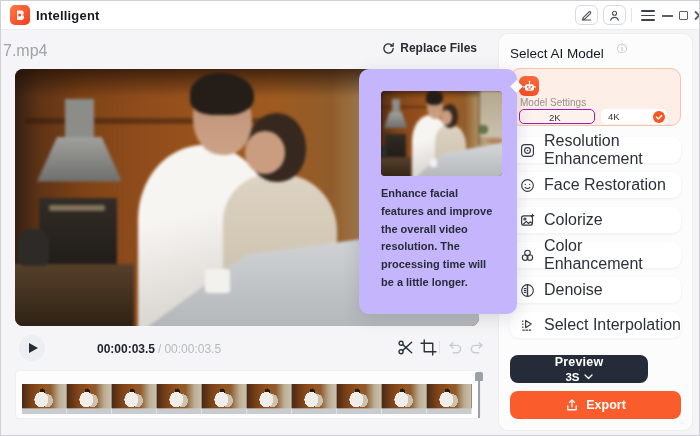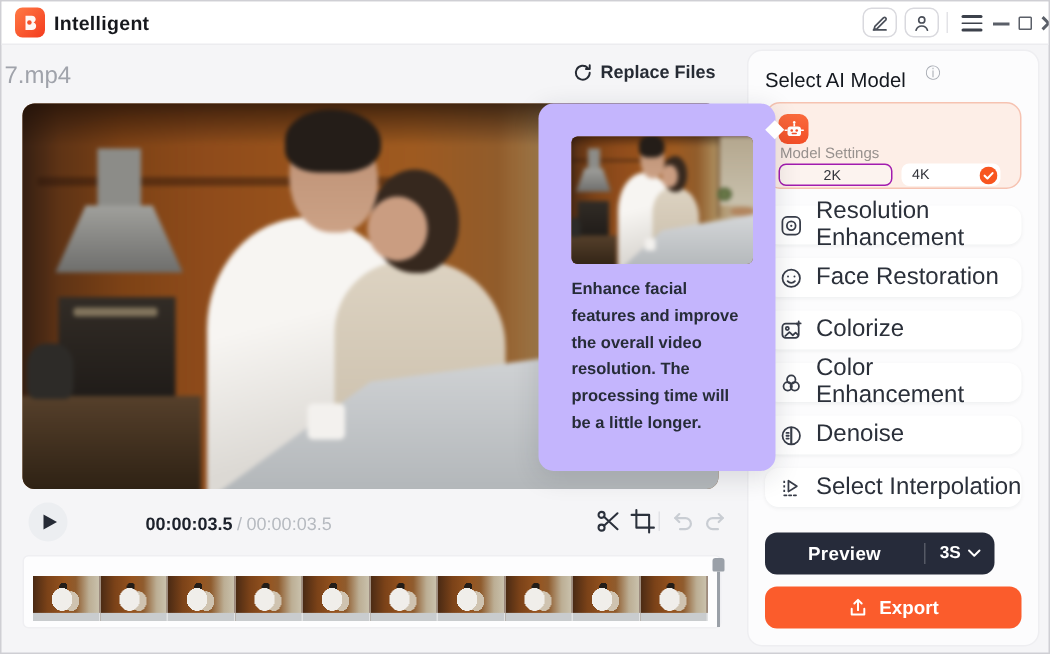--- a/index.html
+++ b/index.html
@@ -97,22 +97,22 @@
   .ie-settings{position:absolute;left:9px;top:28px;font-size:10px;color:#97918e;}
   .pill{position:absolute;top:40px;height:15px;border-radius:5px;font-size:9.5px;color:#33353c;
     line-height:15px;padding-left:7px;cursor:pointer;}
   .pill-2k{left:8px;width:76px;background:#fcf3ef;border:1px solid #a21caf;padding-left:29px;}
   .pill-4k{left:90px;width:66px;background:#fff;}
   .pill-check{position:absolute;right:2px;top:1.5px;width:12px;height:12px;}
   .model-item{position:absolute;left:11px;width:171px;height:26px;background:#fff;border-radius:9px;
     box-shadow:0 1px 3px rgba(25,28,40,.06);display:flex;align-items:center;padding-left:10px;gap:9px;cursor:pointer;}
   .model-item svg{flex:0 0 auto;}
   .model-label{font-size:16px;color:#2b303a;font-weight:400;}
-  .preview-btn{position:absolute;left:11px;top:321px;width:153px;height:28px;background:#262b3a;border-radius:8px;
-    display:flex;align-items:center;color:#fff;cursor:pointer;}
+  .preview-btn{position:absolute;left:11px;top:321px;width:138px;height:28px;background:#262b3a;border-radius:8px;
+    display:flex;align-items:center;color:#fff;cursor:pointer;flex-direction:column;}
   .preview-label{flex:1;text-align:center;font-size:12.5px;font-weight:700;letter-spacing:.2px;}
   .preview-divider{width:1px;height:14px;background:rgba(255,255,255,.22);}
   .preview-duration{width:46px;display:flex;align-items:center;justify-content:center;gap:4px;font-size:11.5px;font-weight:600;}
   .export-btn{position:absolute;left:11px;top:357px;width:171px;height:28px;background:#fb5c2c;border-radius:8px;
     display:flex;align-items:center;justify-content:center;gap:7px;color:#fff;font-size:12.5px;font-weight:700;cursor:pointer;}
 </style>
 </head>
 <body>
 
 <div id="window">

